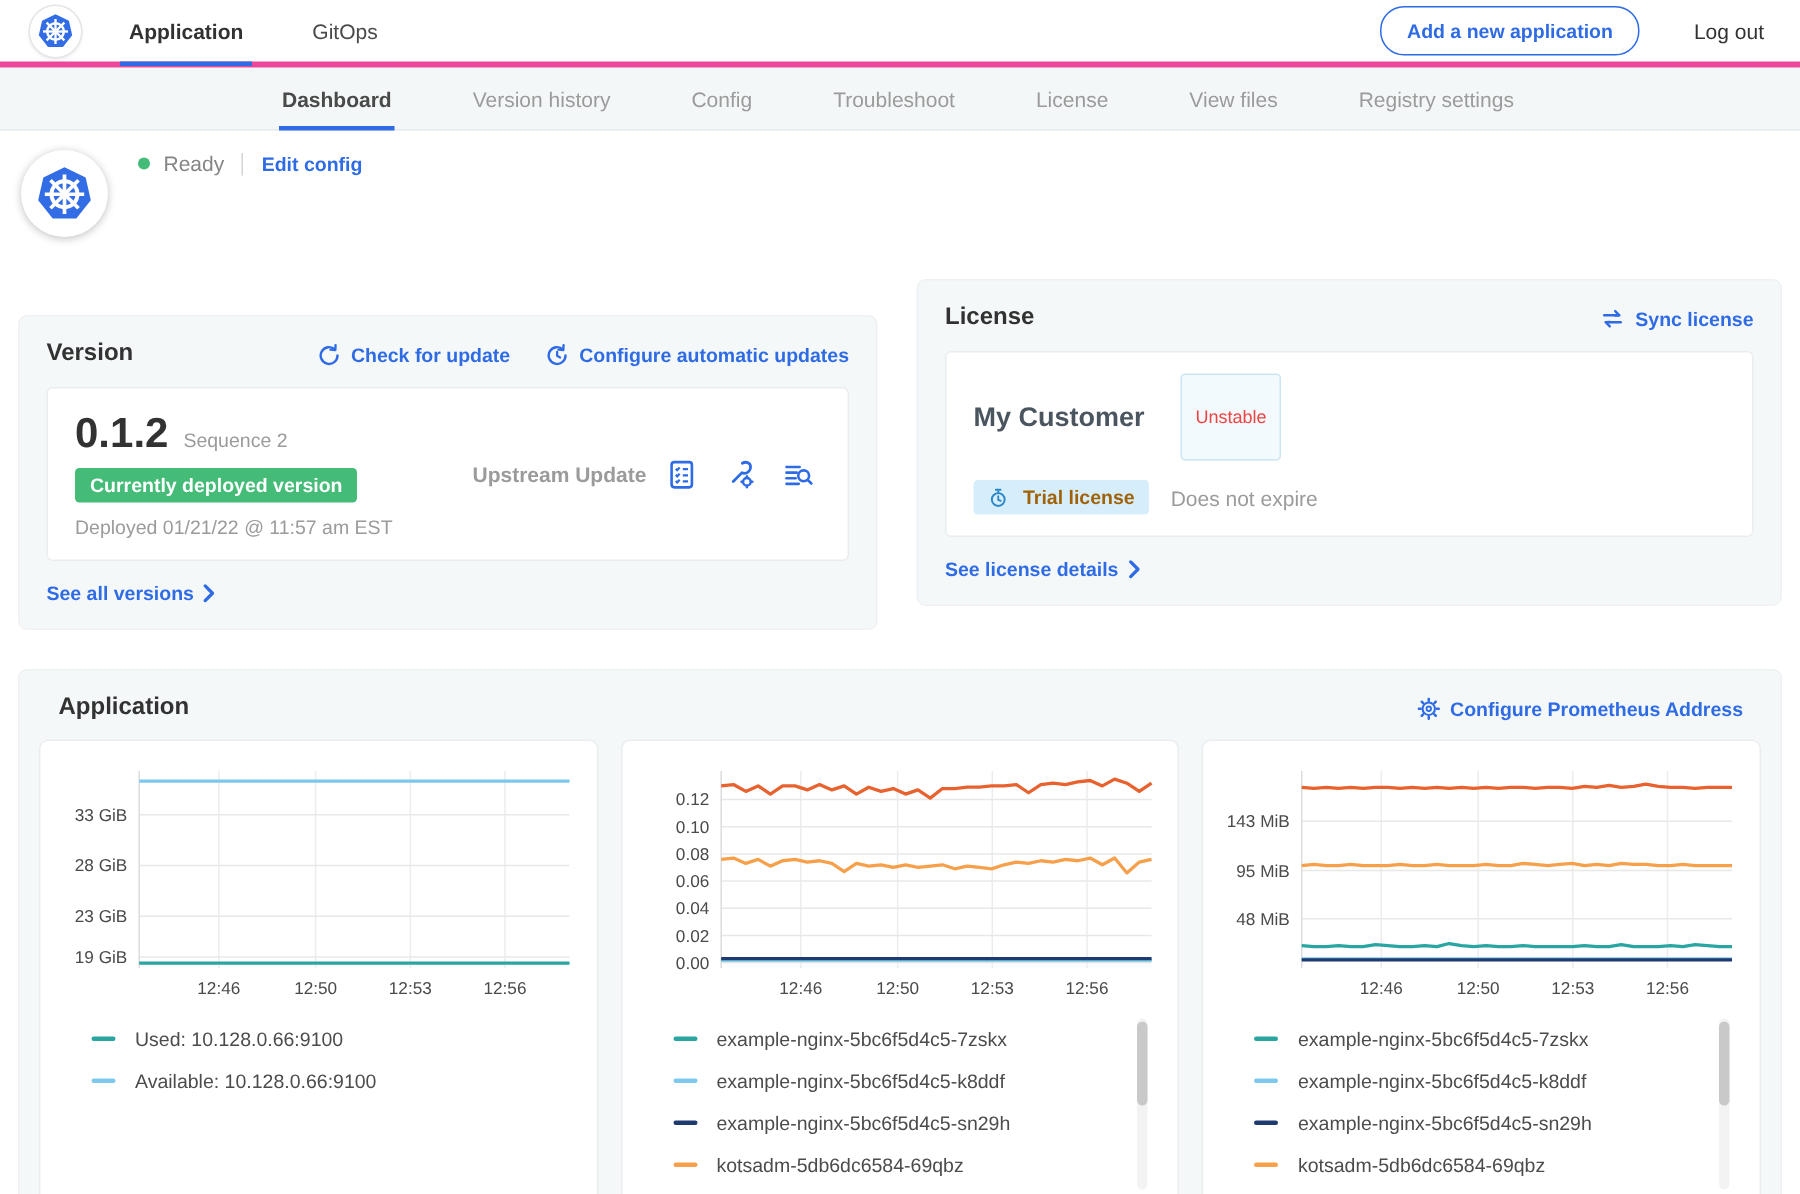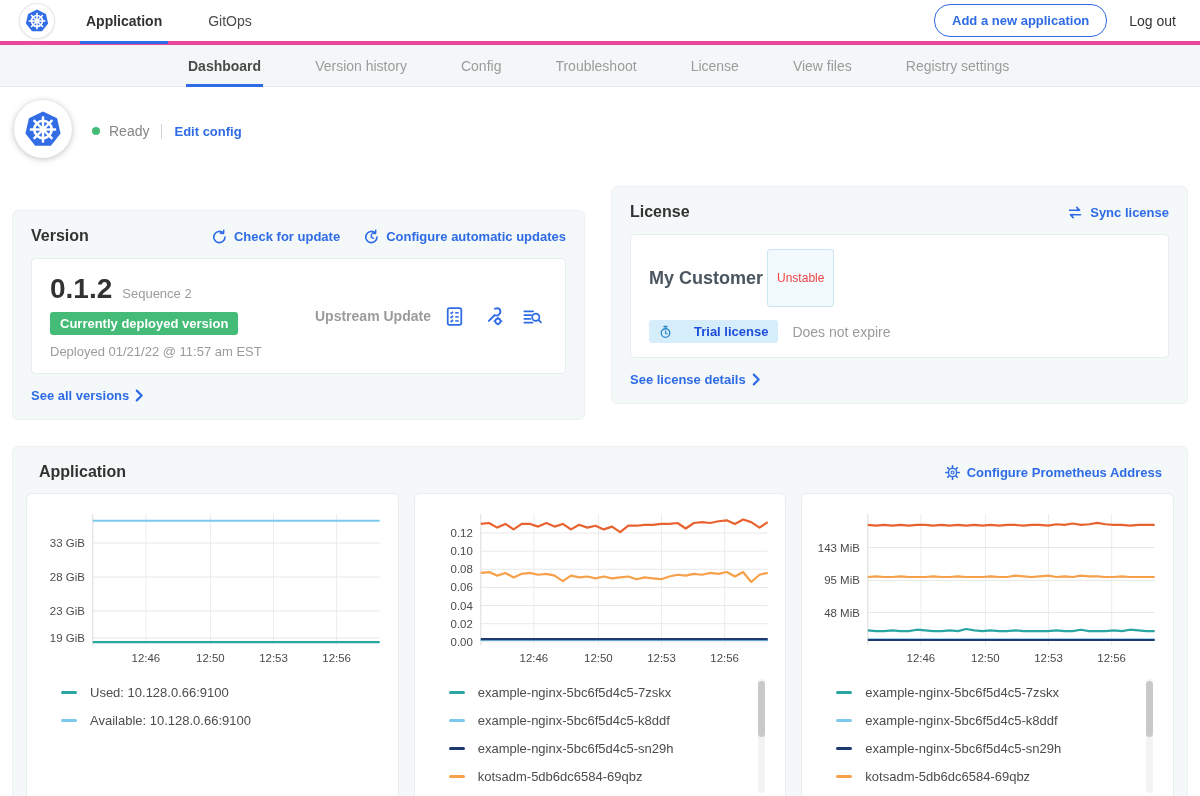--- a/index.html
+++ b/index.html
@@ -10,41 +10,41 @@
   .topnav { height:45px; display:flex; align-items:center; padding:0 24px 0 20px;
     background:#fff; border-bottom:4px solid #ec4899; position:relative; }
   .nav-logo { width:34px; height:34px; border-radius:50%; background:#fff;
     box-shadow:0 0 0 1px #e3e6e8, 0 1px 3px rgba(0,0,0,.15);
     display:flex; align-items:center; justify-content:center; margin-right:30px; }
   .topnav-tab { height:45px; display:flex; align-items:center; padding:0 2px;
     margin-right:42px; font-size:14px; color:#4a4a4a; position:relative; cursor:pointer; }
   .topnav-tab.active { color:#323232; font-weight:bold; }
   .topnav-tab.active::after { content:""; position:absolute; left:-4px; right:-4px; bottom:-1px;
     height:3px; background:#2e6be5; }
-  .topnav-right { margin-left:auto; display:flex; align-items:center; gap:22px; }
+  .topnav-right { margin-left:auto; display:flex; align-items:center; gap:36px; }
   .add-app-btn { border:1px solid #2e6be5; background:#fff; color:#2e6be5; font-weight:bold;
     font-size:13px; border-radius:16px; padding:8px 17px; cursor:pointer;
     font-family:inherit; }
   .logout-link { font-size:14px; color:#323232; cursor:pointer; }
 
   
   .subnav { height:42px; background:#f4f7f8; border-bottom:1px solid #e7eaec;
     display:flex; align-items:stretch; padding-left:188px; }
   .subnav-tab { display:flex; align-items:center; margin-right:54px; font-size:14px;
     color:#9b9b9b; position:relative; cursor:pointer; }
   .subnav-tab.active { color:#4a4a4a; font-weight:bold; }
   .subnav-tab.active::after { content:""; position:absolute; left:-2px; right:-2px; bottom:-1px;
     height:3px; background:#2e6be5; }
 
   
   .app-header { display:flex; align-items:flex-start; padding:13px 24px 18px 14px; gap:20px; }
   .app-logo { width:58px; height:58px; border-radius:50%; background:#fff;
     box-shadow:0 1px 6px rgba(0,0,0,.25); display:flex; align-items:center; justify-content:center; }
   .app-title { font-size:29px; font-weight:bold; color:#323232; letter-spacing:.2px; }
-  .app-status-row { display:flex; align-items:center; gap:9px; margin-top:23px; }
+  .app-status-row { display:flex; align-items:center; gap:9px; margin-top:1px; }
   .status-dot { width:8px; height:8px; border-radius:50%; background:#44bb77; }
   .status-text { font-size:14px; color:#858585; }
   .vdiv { width:1px; height:15px; background:#d4d4d4; margin:0 3px; }
   .edit-config { font-size:13px; font-weight:bold; color:#2e6be5; cursor:pointer; }
 
   
   .cards-row { display:flex; gap:26px; padding:0 12px; align-items:flex-start; margin-top:10px; }
   .card { background:#f4f8f9; border:1px solid #eef1f3; border-radius:6px; padding:16px 18px 16px; }
   .card-version { flex:0 0 573px;margin-top:24px; }
   .card-license { flex:1; }
@@ -62,26 +62,26 @@
   .v-sequence { font-size:13px; color:#9b9b9b; }
   .deployed-badge { display:inline-block; margin-top:7px; background:#44bb77; color:#fff;
     font-size:13px; font-weight:bold; padding:4px 10px; border-radius:3px; }
   .deployed-text { margin-top:9px; font-size:13px; color:#9b9b9b; }
   .v-mid { flex:1; font-size:14px; font-weight:bold; color:#9b9b9b; padding-left:10px; }
   .v-icons { display:flex; align-items:center; gap:18px; color:#2e6be5; padding-right:4px; }
   .v-icons .icon-btn { cursor:pointer; display:flex; }
   .card-footer-link { display:flex; align-items:center; gap:6px; margin-top:14px;
     font-size:13px; font-weight:bold; color:#2e6be5; cursor:pointer; }
 
-  .license-name-row { display:flex; align-items:center; gap:4px; }
+  .license-name-row { display:flex; align-items:center; gap:24px; }
   .customer-name { font-size:18px; font-weight:bold; color:#4a5560; }
   .channel-badge { font-size:12px; color:#ef4444; background:#f2fafe; border:1px solid #cce5f4;
     border-radius:3px; padding:21px 9px; }
   .license-row2 { display:flex; align-items:center; gap:14px; margin-top:13px; }
-  .trial-badge { display:flex; align-items:center; gap:22px; background:#d6eefb; color:#1d4ed8;
+  .trial-badge { display:flex; align-items:center; gap:10px; background:#d6eefb; color:#a16207;
     font-size:13px; font-weight:bold; padding:4px 10px; border-radius:3px; }
   .expiry-text { font-size:14px; color:#9b9b9b; }
 
   
   .monitoring { margin:26px 12px 0; background:#f4f8f9; border:1px solid #eef1f3;
     border-radius:6px; padding:14px 13px 13px; }
   .mon-head { display:flex; align-items:center; justify-content:space-between;
     padding:2px 12px 12px 13px; }
   .mon-title { font-size:16px; font-weight:bold; color:#323232; }
   .charts-row { display:flex; gap:15px; }

